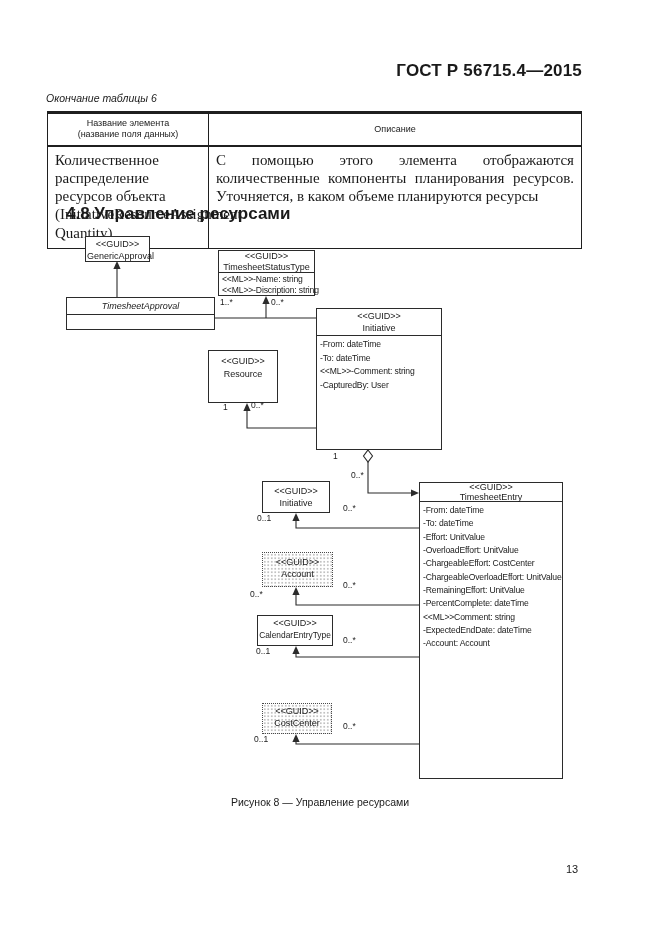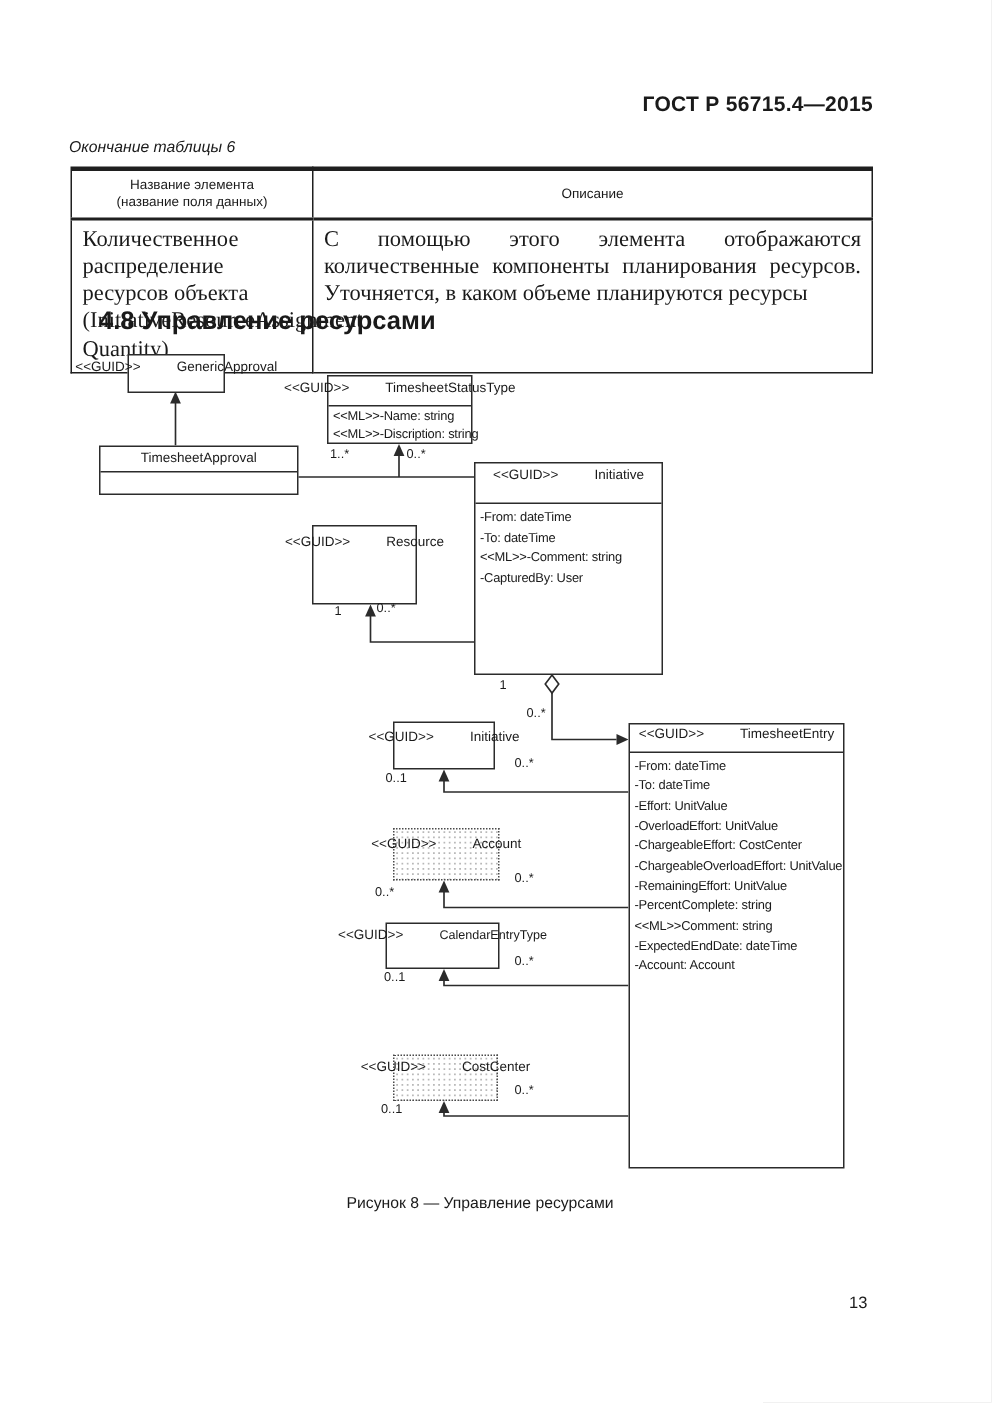--- a/index.html
+++ b/index.html
@@ -2,21 +2,21 @@
 <html><head>
 <meta charset="utf-8">
 <style>
   html,body{margin:0;padding:0;background:#e8e8e8;}
   .page{
     position:relative;width:661px;height:935px;background:#ffffff;
     font-family:"Liberation Sans","DejaVu Sans",sans-serif;color:#1a1a1a;
     overflow:hidden;margin:0 auto;
   }
   .abs{position:absolute;}
-  .doc-header{font-weight:bold;font-size:14px;letter-spacing:.2px;}
+  .doc-header{font-weight:bold;font-size:17px;letter-spacing:.2px;}
   .table-note{font-style:italic;font-size:10.5px;}
   .doc-table{border-collapse:collapse;width:535px;table-layout:fixed;}
   .doc-table th,.doc-table td{border:1.6px solid #1f1f1f;vertical-align:top;}
   .doc-table{border-top:3px solid #1f1f1f;}
   .doc-table th{
     font-weight:normal;font-size:9px;text-align:center;vertical-align:middle;
     padding:4px 2px;white-space:pre-line;line-height:1.25;
     border-bottom:2.4px solid #1f1f1f;
   }
   .doc-table td{font-size:15px;line-height:1.22;padding:4px 7px 6px 7px;font-family:Liberation Serif, serif;}
@@ -31,22 +31,22 @@
   .uml-class{
     position:absolute;background:#fff;border:1.3px solid #2b2b2b;
     box-sizing:border-box;display:flex;flex-direction:column;
     font-size:9px;line-height:11.5px;
   }
   .uml-dotted{
     border:1.2px dotted #4a4a4a;
     background-image:radial-gradient(circle,#b9b9b9 0.6px,transparent 0.75px);
     background-size:3.5px 3.5px;
   }
-  .uml-head{display:flex;justify-content:center;
-    text-align:center;padding:2px 1px 1px 1px;box-sizing:border-box;gap:24px;}
+  .uml-head{display:flex;flex-direction:column;justify-content:center;
+    text-align:center;padding:2px 1px 1px 1px;box-sizing:border-box;}
   .uml-head-divided{border-bottom:1.2px solid #2b2b2b;}
   .uml-stereotype,.uml-name{white-space:nowrap;overflow:visible;}
   .uml-attrs{padding:2px 2px 0 3px;text-align:left;font-size:8.6px;
     letter-spacing:-0.15px;white-space:nowrap;}
   .uml-mult{position:absolute;font-size:8.5px;line-height:9px;white-space:nowrap;}
 </style>
 </head>
 <body>
 
 <div class="page">
@@ -137,21 +137,21 @@
         <div class="uml-class" style="left: 218px; top: 250px; width: 97px; height: 46px;">
           <div class="uml-head uml-head-divided" style="height: 22px;">
             <div class="uml-stereotype">&lt;&lt;GUID&gt;&gt;</div>
             <div class="uml-name">TimesheetStatusType</div>
           </div>
           <div class="uml-attrs" style="line-height: 11.3px; padding-top: 1px;">
             <div>&lt;&lt;ML&gt;&gt;-Name: string</div>
             <div>&lt;&lt;ML&gt;&gt;-Discription: string</div>
           </div>
         </div>
-        <div class="uml-class" style="left: 66px; top: 297px; width: 133px; height: 33px;">
+        <div class="uml-class" style="left: 66px; top: 297px; width: 149px; height: 33px; font-style: italic;">
           <div class="uml-head uml-head-divided" style="height: 17px;">
             <div class="uml-name">TimesheetApproval</div>
           </div>
         </div>
         <div class="uml-class" style="left: 316px; top: 308px; width: 126px; height: 142px;">
           <div class="uml-head uml-head-divided" style="height: 27px;">
             <div class="uml-stereotype">&lt;&lt;GUID&gt;&gt;</div>
             <div class="uml-name">Initiative</div>
           </div>
           <div class="uml-attrs" style="line-height: 13.5px;">
@@ -179,21 +179,21 @@
             <div class="uml-name">TimesheetEntry</div>
           </div>
           <div class="uml-attrs" style="line-height: 13.35px;">
             <div>-From: dateTime</div>
             <div>-To: dateTime</div>
             <div>-Effort: UnitValue</div>
             <div>-OverloadEffort: UnitValue</div>
             <div>-ChargeableEffort: CostCenter</div>
             <div>-ChargeableOverloadEffort: UnitValue</div>
             <div>-RemainingEffort: UnitValue</div>
-            <div>-PercentComplete: string</div>
+            <div>-PercentComplete: dateTime</div>
             <div>&lt;&lt;ML&gt;&gt;Comment: string</div>
             <div>-ExpectedEndDate: dateTime</div>
             <div>-Account: Account</div>
           </div>
         </div>
         <div class="uml-class uml-dotted" style="left: 262px; top: 552px; width: 71px; height: 35px; line-height: 12px;">
           <div class="uml-head" style="padding-top: 3px;">
             <div class="uml-stereotype">&lt;&lt;GUID&gt;&gt;</div>
             <div class="uml-name">Account</div>
           </div>

